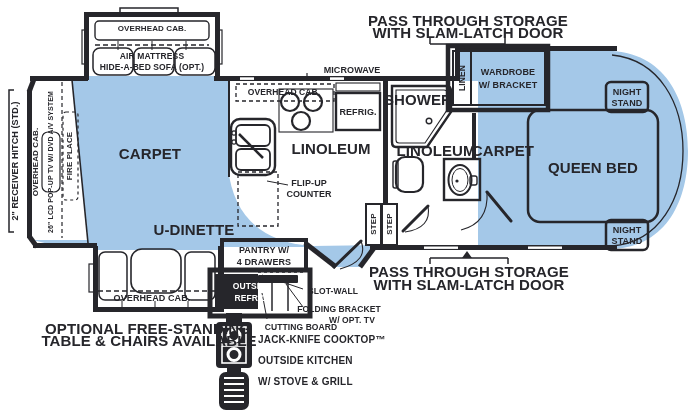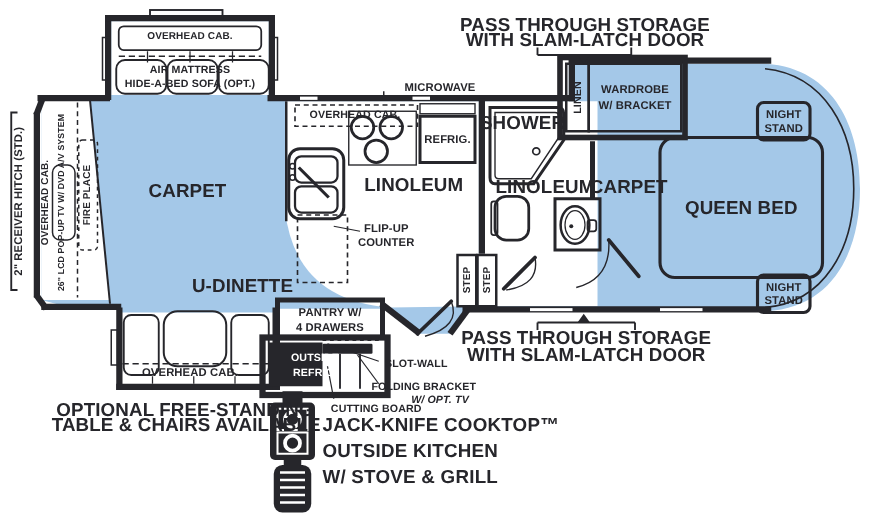--- a/index.html
+++ b/index.html
@@ -11,21 +11,21 @@
   .wht{fill:#fff;}
   .ln{stroke:var(--ink);fill:none;}
   .lnw{stroke:#fff;fill:none;}
   .lbl{position:absolute;transform:translate(-50%,-50%);font-weight:bold;font-size:9px;
        color:var(--ink);white-space:nowrap;letter-spacing:.1px;text-align:center;line-height:1;}
   .rot{transform:translate(-50%,-50%) rotate(-90deg);}
   .s7{font-size:7px;}
   .s8{font-size:8px;}
   .s85{font-size:8.5px;}
   .s95{font-size:15px;}
-  .jack{transform:translate(0,-50%);font-size:15px;font-weight:800;letter-spacing:.2px;}
+  .jack{transform:translate(0,-50%);font-size:10px;font-weight:800;letter-spacing:.2px;}
   .wtx{color:#fff;padding-left:32px;}
 </style>
 </head>
 <body>
 
 <div id="canvas">
 
 <svg id="plan-svg" width="697" height="417" viewBox="0 0 697 417">
 
   <g>
@@ -219,21 +219,21 @@
   <div class="lbl s95" style="left:331px;top:148px;">LINOLEUM</div>
   <div class="lbl" style="left:309px;top:183px;">FLIP-UP</div>
   <div class="lbl" style="left:309px;top:194px;">COUNTER</div>
   <div class="lbl" style="left:264px;top:250px;">PANTRY W/</div>
   <div class="lbl" style="left:264px;top:262px;text-align:right;">4 DRAWERS</div>
 
   <div class="lbl s85 wtx" style="left:236px;top:286px;">OUTSIDE</div>
   <div class="lbl s85 wtx" style="left:236px;top:298px;">REFRIG.</div>
   <div class="lbl s85" style="left:333px;top:291px;">SLOT-WALL</div>
   <div class="lbl s85" style="left:339px;top:309px;">FOLDING BRACKET</div>
-  <div class="lbl s85" style="left:352px;top:320px;font-style:italic;">W/ OPT. TV</div>
+  <div class="lbl s85" style="left:352px;top:320px;">W/ OPT. TV</div>
   <div class="lbl s85" style="left:301px;top:327px;">CUTTING BOARD</div>
   <div class="lbl jack" style="left:258px;top:340px;">JACK-KNIFE COOKTOP™</div>
   <div class="lbl jack" style="left:258px;top:361px;">OUTSIDE KITCHEN</div>
   <div class="lbl jack" style="left:258px;top:382px;">W/ STOVE &amp; GRILL</div>
 
   <div class="lbl s95" style="left:418px;top:99px;">SHOWER</div>
   <div class="lbl s95" style="left:436px;top:150px;">LINOLEUM</div>
 
   <div class="lbl rot s8" style="left:373.5px;top:224px;">STEP</div>
   <div class="lbl rot s8" style="left:389.5px;top:224px;">STEP</div>

